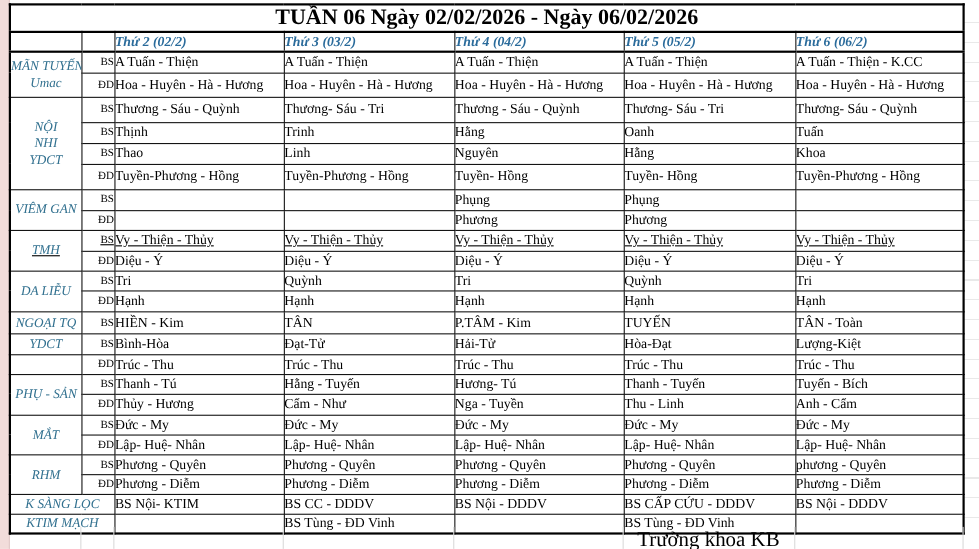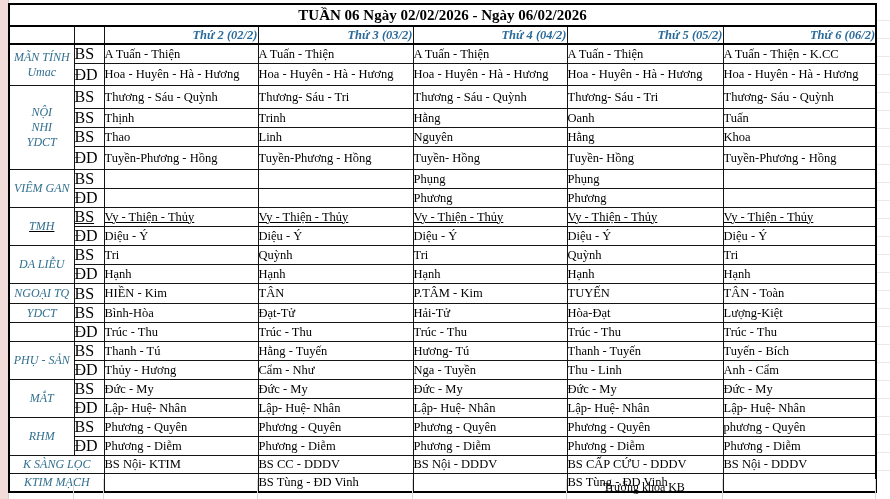--- a/index.html
+++ b/index.html
@@ -4,30 +4,30 @@
 <style>
   html,body{margin:0;padding:0;background:#fff;}
   .page{position:relative;width:890px;height:499px;background:#ffffff;overflow:hidden;
         font-family:"Liberation Serif","DejaVu Serif",serif;}
   .left-strip{position:absolute;left:0;top:0;width:8px;height:499px;background:#f2dcda;border-right:1px solid #e0c9c8;}
   .right-margin{position:absolute;left:876px;top:3px;width:14px;height:476px;
         background:repeating-linear-gradient(to bottom,#ffffff 0 17px,#e9e9e9 17px 18px);}
   table#sched{position:absolute;left:8px;top:3px;width:867px;border-collapse:collapse;table-layout:fixed;
         border:2px solid #000;}
   #sched td,#sched th{border:1px solid #141414;overflow:hidden;white-space:nowrap;padding:0;}
-  .title-cell{font-weight:bold;font-size:15px;text-align:center;height:20px;color:#000;border-bottom:2px solid #000 !important;}
+  .title-cell{font-weight:bold;font-size:20px;text-align:center;height:20px;color:#000;border-bottom:2px solid #000 !important;}
   .head-row td,.head-row th{height:16px;border-bottom:2px solid #000 !important;}
-  th.day{color:#2a6b9b;font-style:italic;font-weight:bold;font-size:12.5px;text-align:right;}
+  th.day{color:#2a6b9b;font-style:italic;font-weight:bold;font-size:12.5px;text-align:left;}
   td.dept{color:#31708f;font-style:italic;font-size:12px;text-align:center;line-height:1.25;vertical-align:middle;}
   td.dept.lalign{text-align:center;padding-left:1px;}
-  td.type{font-size:16px;padding-left:2px;}
+  td.type{font-size:10px;padding-left:2px;text-align:right;}
   td.dcell{font-size:12.5px;padding-left:4px;border-left-width:2px;}
   th.day{border-left-width:2px;}
   .footer-sig{position:absolute;left:566px;top:480px;width:156px;height:19px;text-align:center;
-        font-size:12px;color:#000;}
+        font-size:19px;color:#000;}
   .vgl{position:absolute;top:479px;height:20px;width:1px;background:#dadada;}
 </style>
 </head>
 <body>
 
 <div class="page">
   <div class="left-strip"></div>
   <div class="right-margin"></div>
 
   <table id="sched">
@@ -50,21 +50,21 @@
         <th class="day">Thứ 2 (02/2)</th>
         <th class="day">Thứ 3 (03/2)</th>
         <th class="day">Thứ 4 (04/2)</th>
         <th class="day">Thứ 5 (05/2)</th>
         <th class="day">Thứ 6 (06/2)</th>
       </tr>
     </thead>
     <tbody id="sched-body">
         <tr style="height: 19px;">
           <td class="dept" rowspan="2">
-            <div>MÃN TÍNH</div>
+            <div>MÃN TUYẾN</div>
             <div>Umac</div>
           </td>
           <td class="type">BS</td>
           <td class="dcell">A Tuấn - Thiện</td>
           <td class="dcell">A Tuấn - Thiện</td>
           <td class="dcell">A Tuấn - Thiện</td>
           <td class="dcell">A Tuấn - Thiện</td>
           <td class="dcell">A Tuấn - Thiện - K.CC</td>
         </tr>
         <tr style="height: 22px;">

